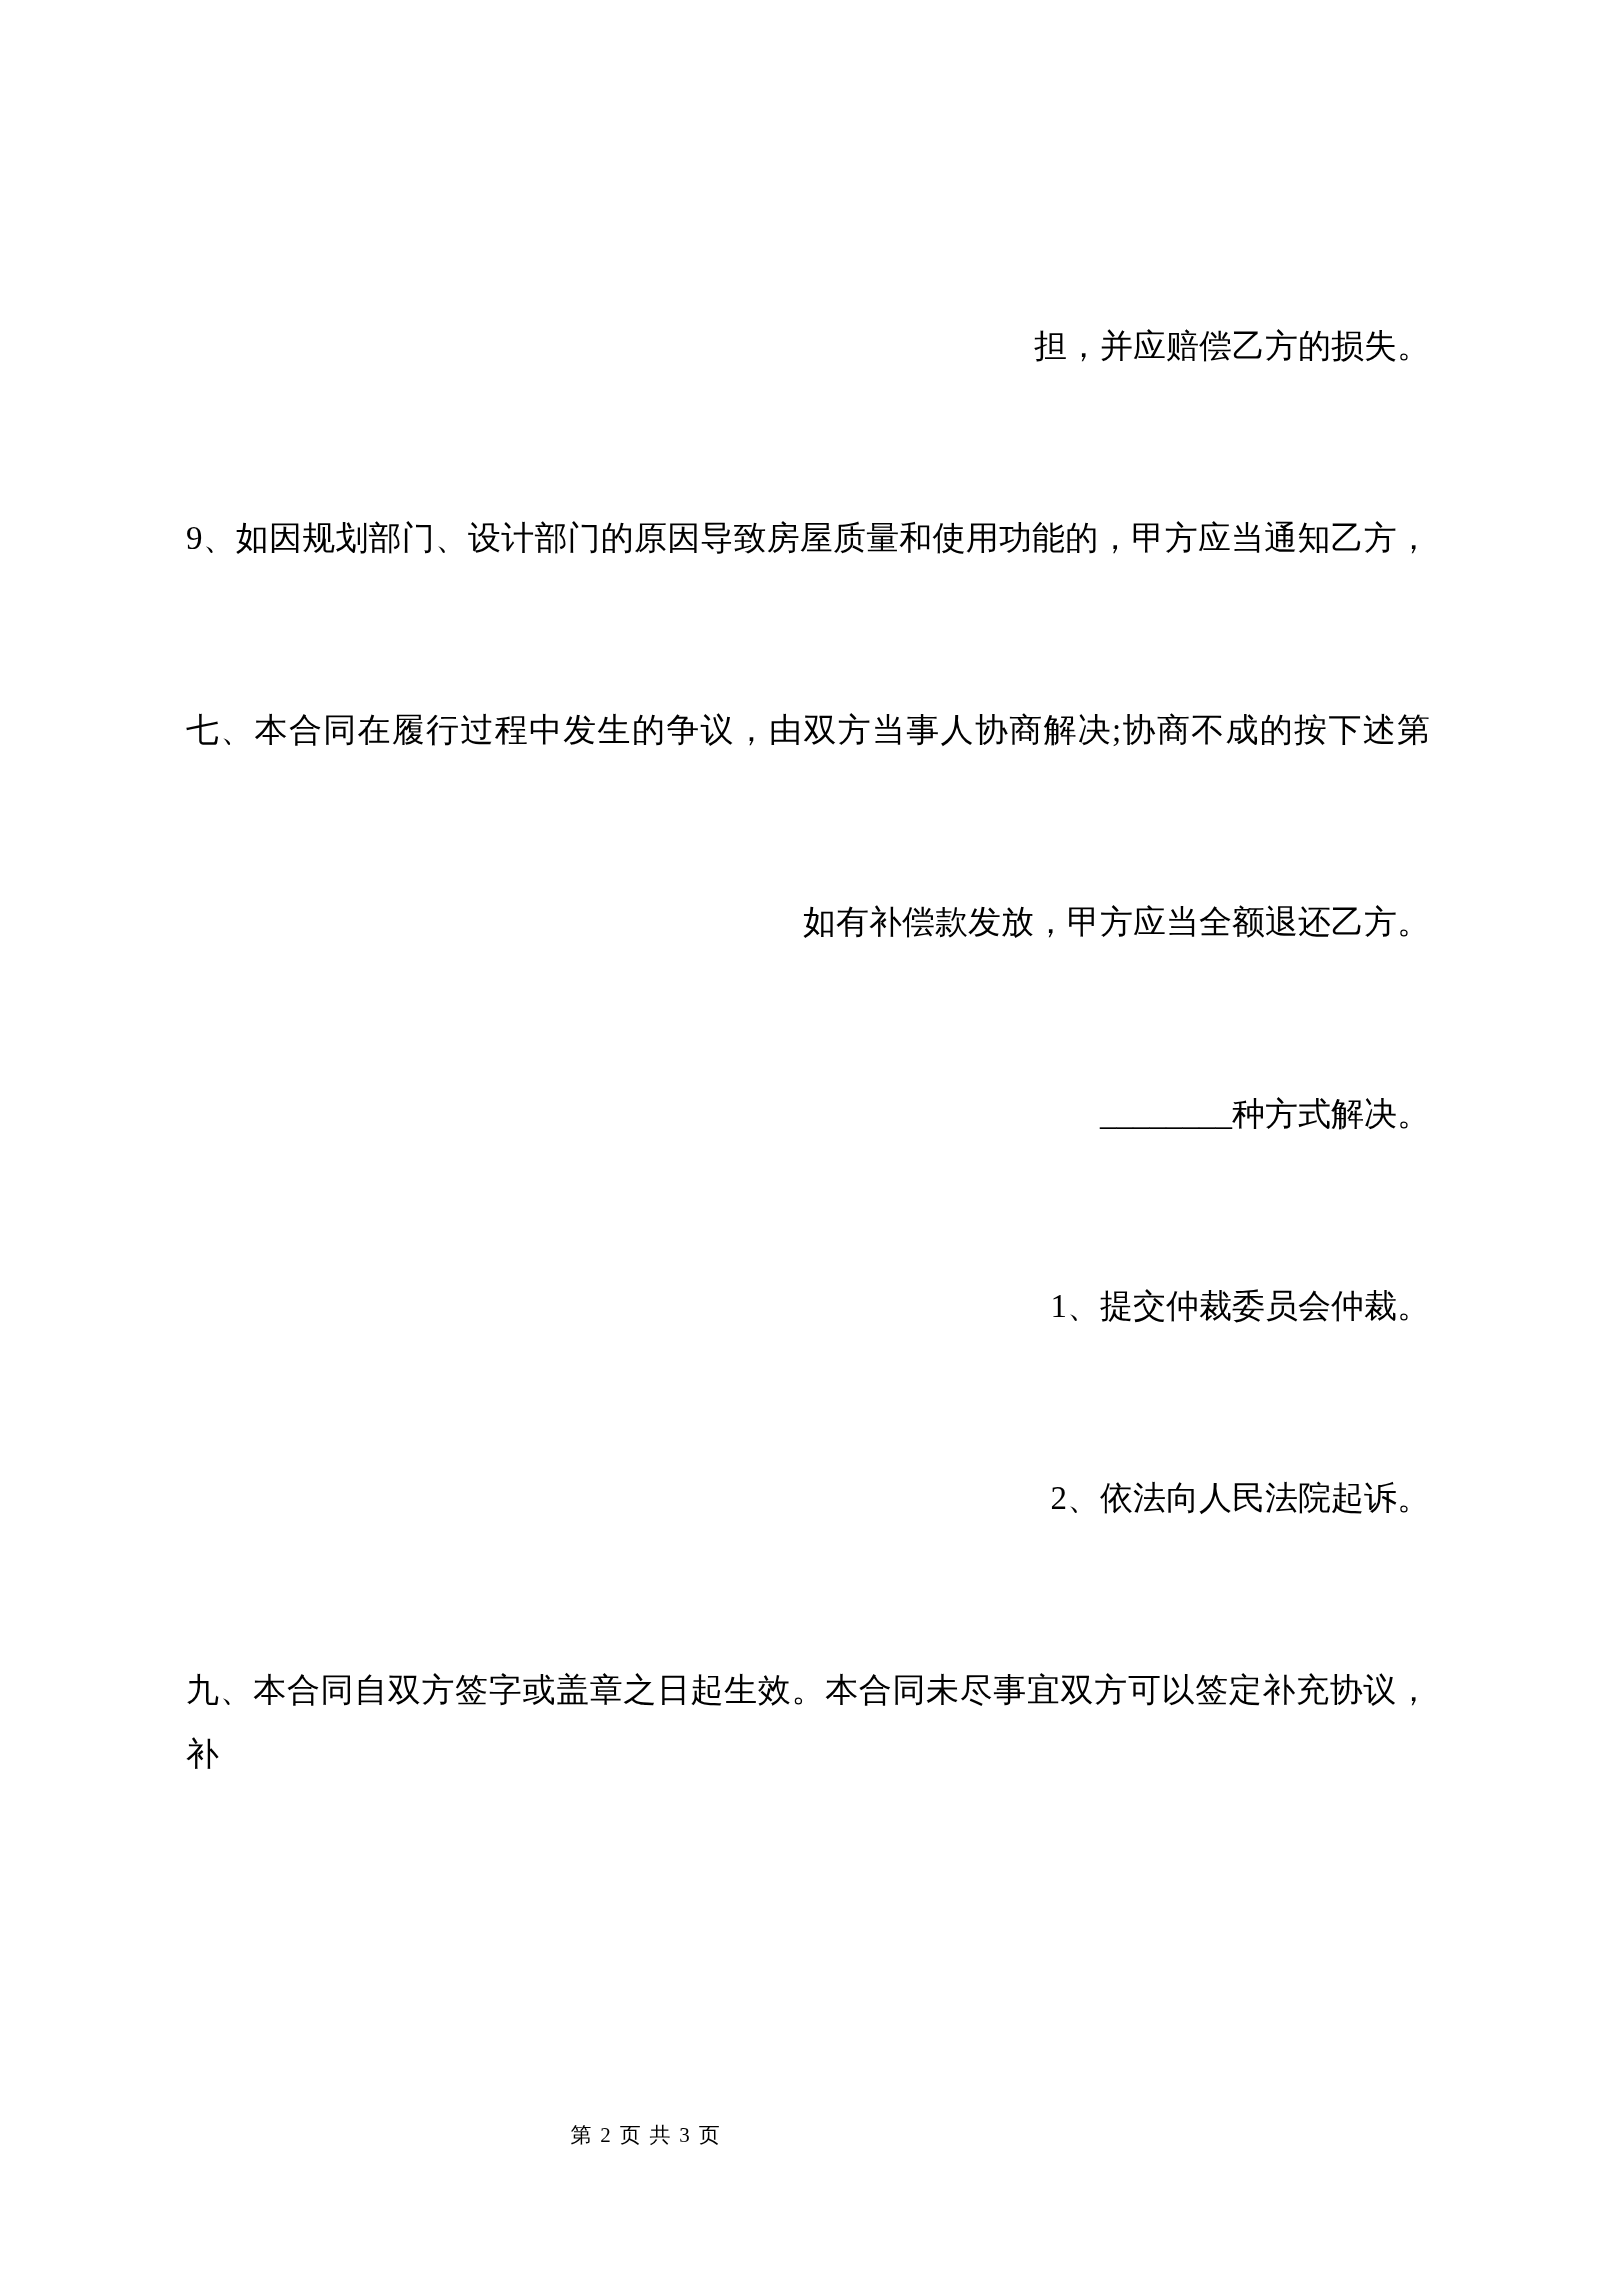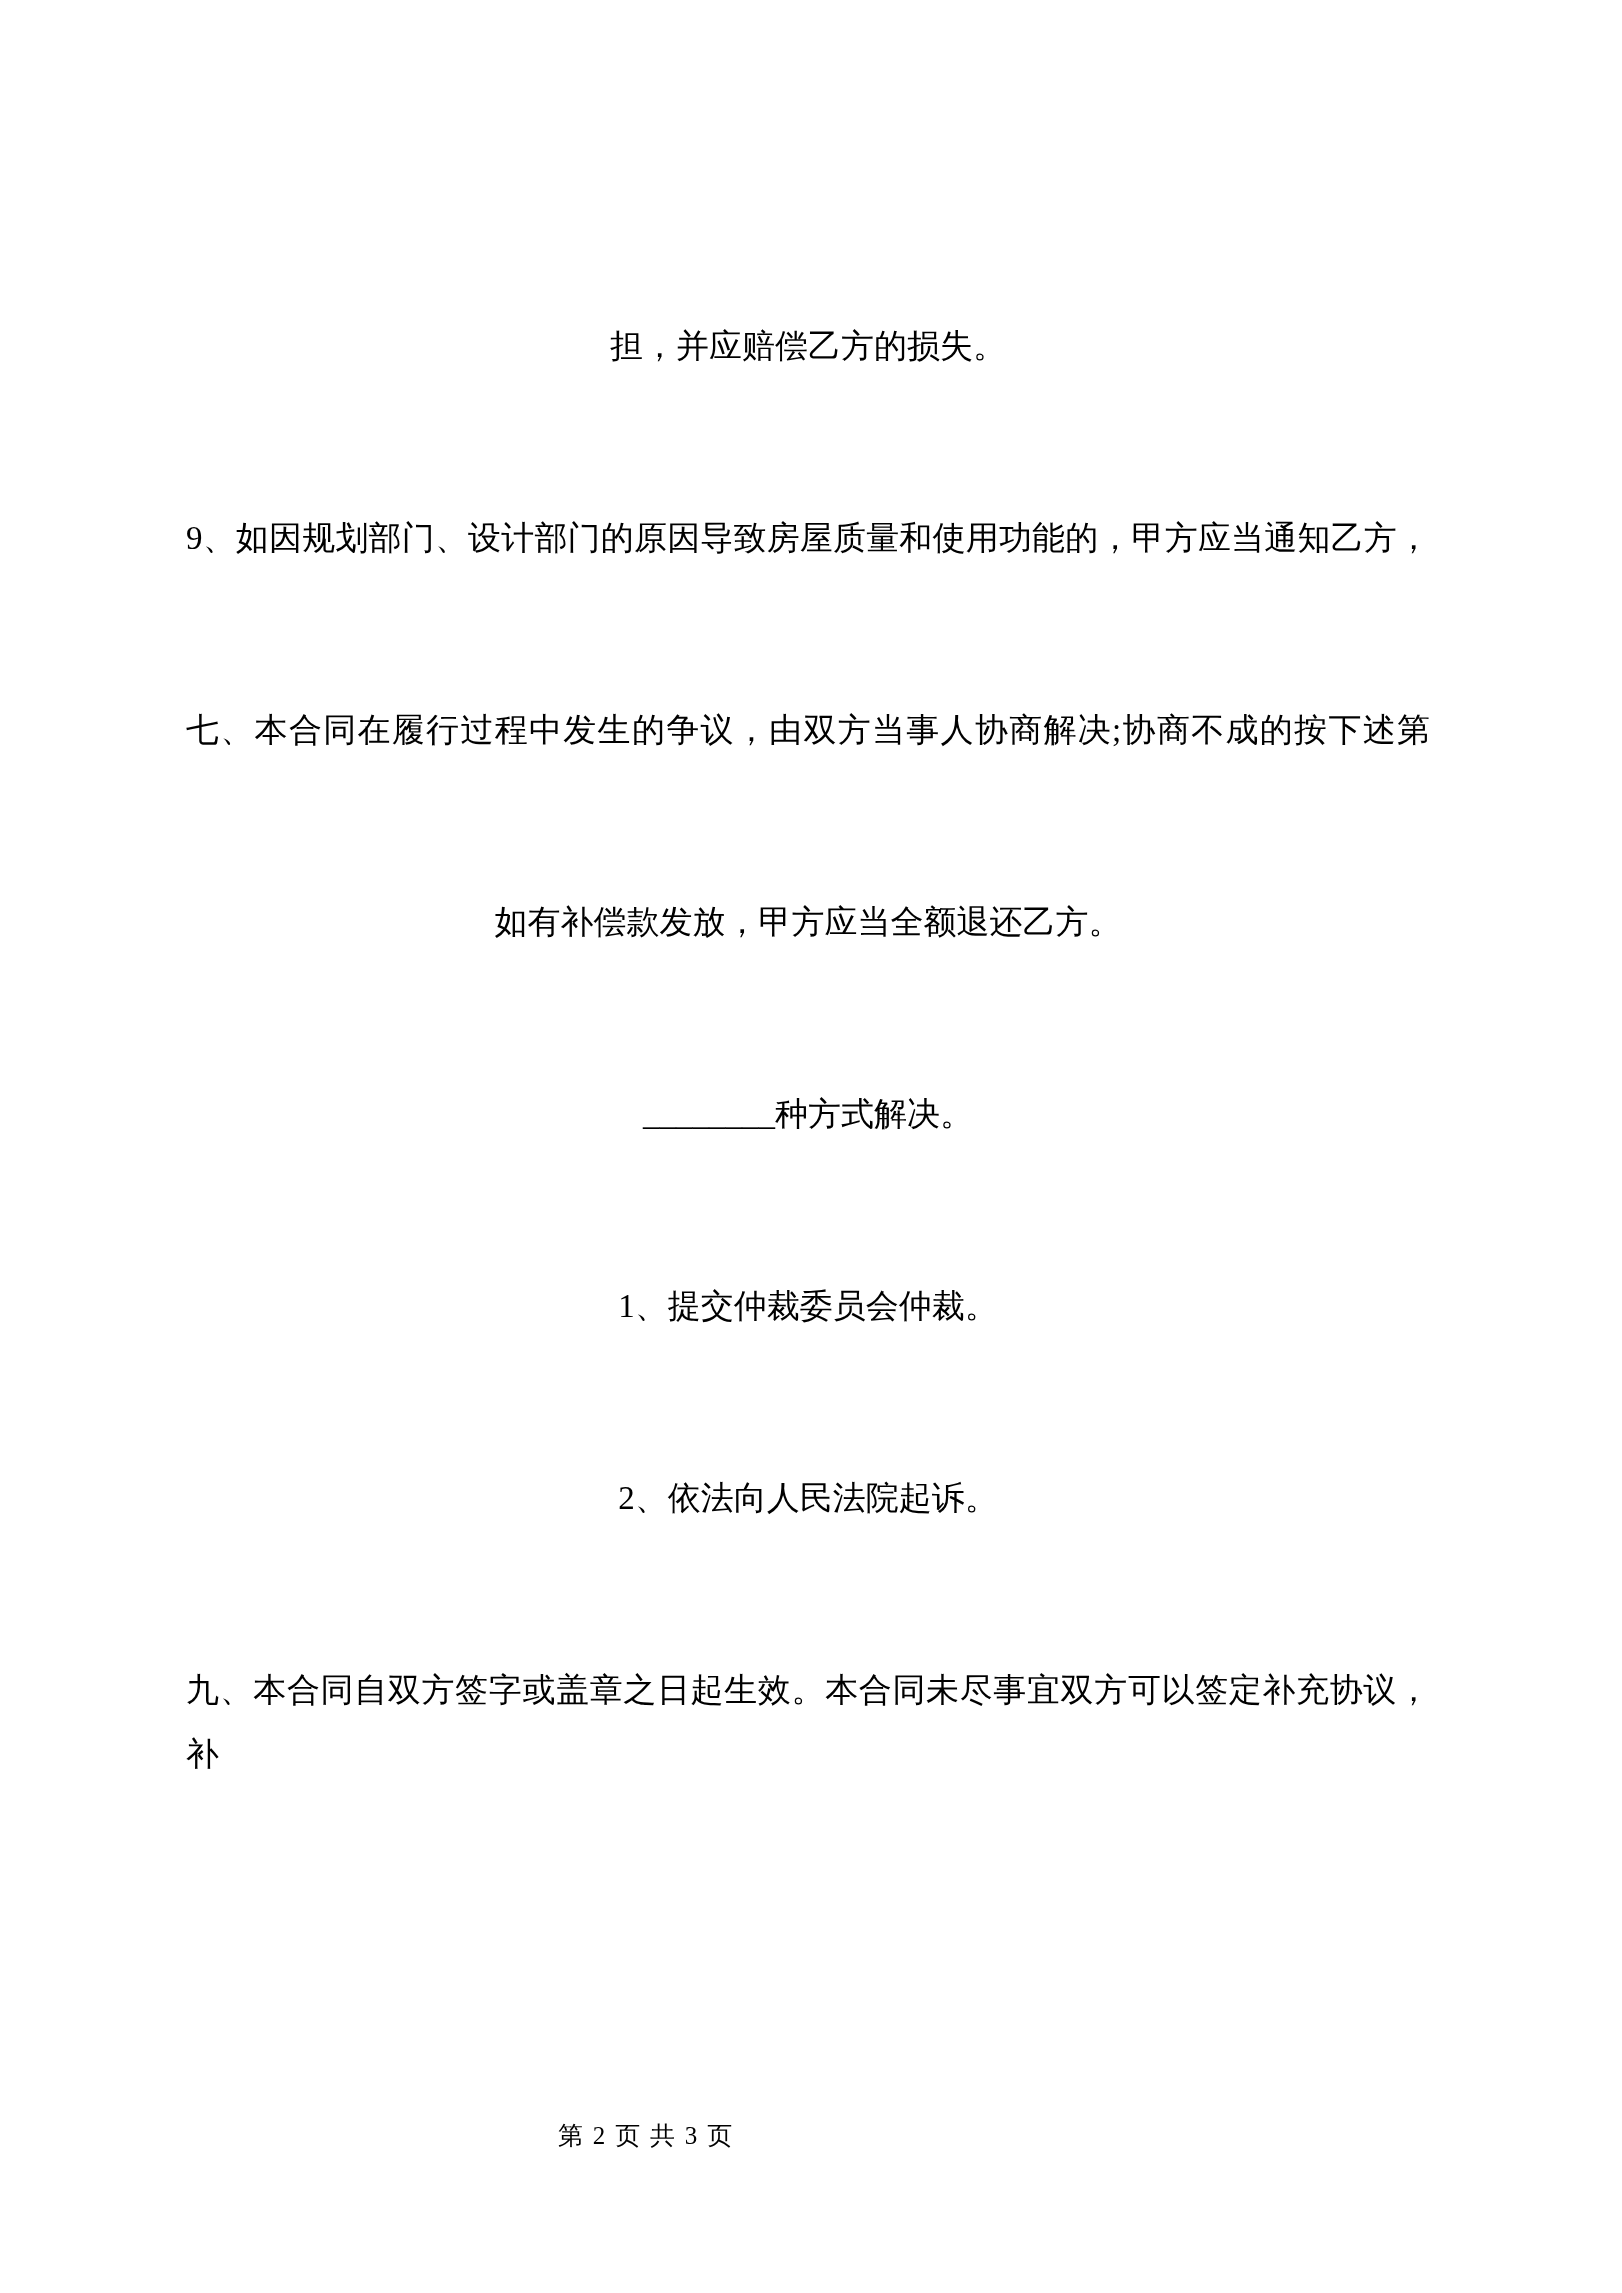--- a/index.html
+++ b/index.html
@@ -19,33 +19,33 @@
     top: 186px;
     left: 186px;
     width: 1244px;
     font-size: 33px;
     line-height: 64px;
     white-space: pre-wrap;
   }
   .line {
     height: 64px;
     overflow: visible;
-    text-align: center;
+    text-align: right;
   }
   .j {
     text-align: justify;
     text-align-last: justify;
   }
   .footer {
     position: absolute;
     top: 2122px;
     left: 0;
     width: 1292px;
     text-align: center;
-    font-size: 25px;
+    font-size: 21px;
     line-height: 27px;
     letter-spacing: 1.8px;
   }
 </style>
 </head>
 <body>
 
 <div class="content">
   <div class="line">担，并应赔偿乙方的损失。</div>
   <div class="line j">9、如因规划部门、设计部门的原因导致房屋质量和使用功能的，甲方应当通知乙方，</div>

